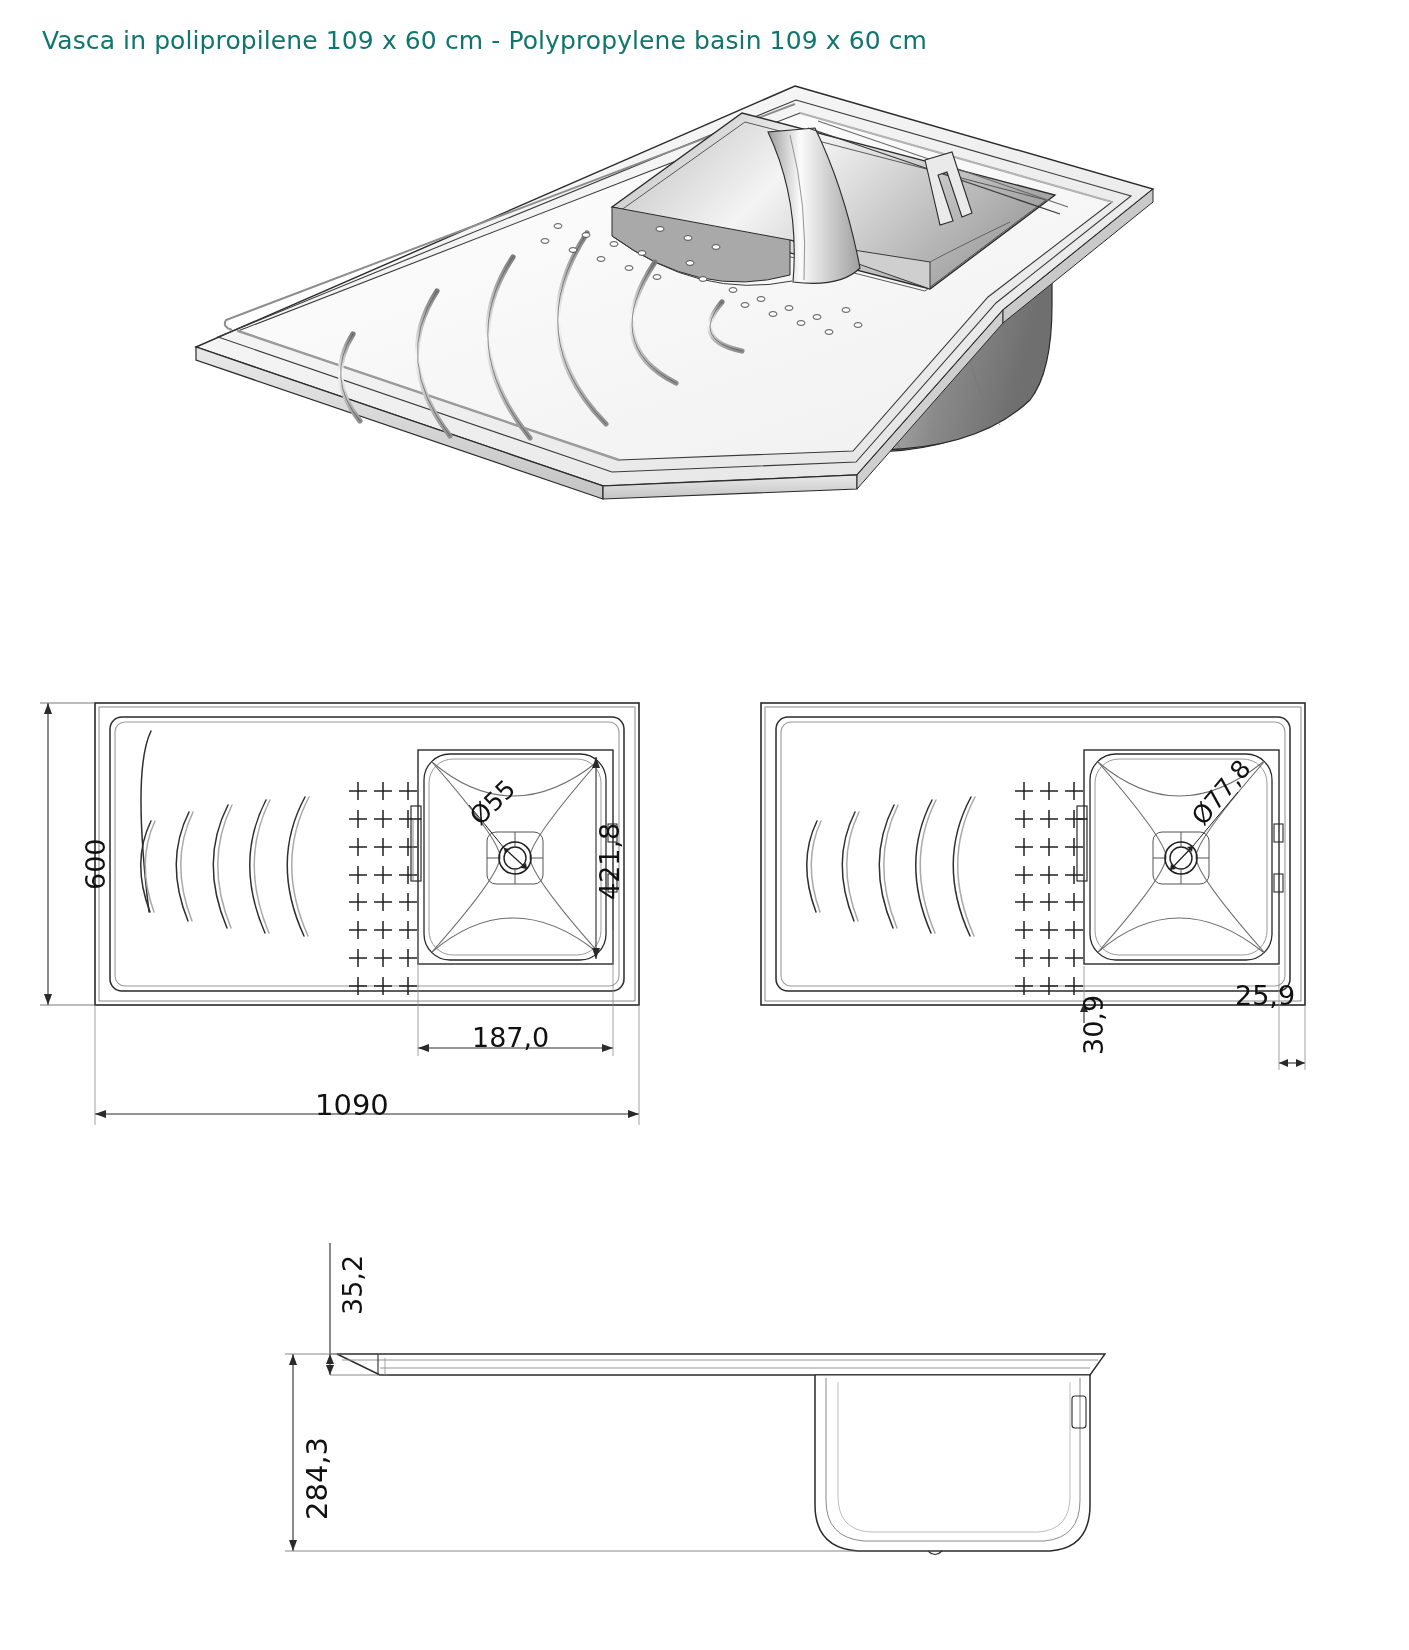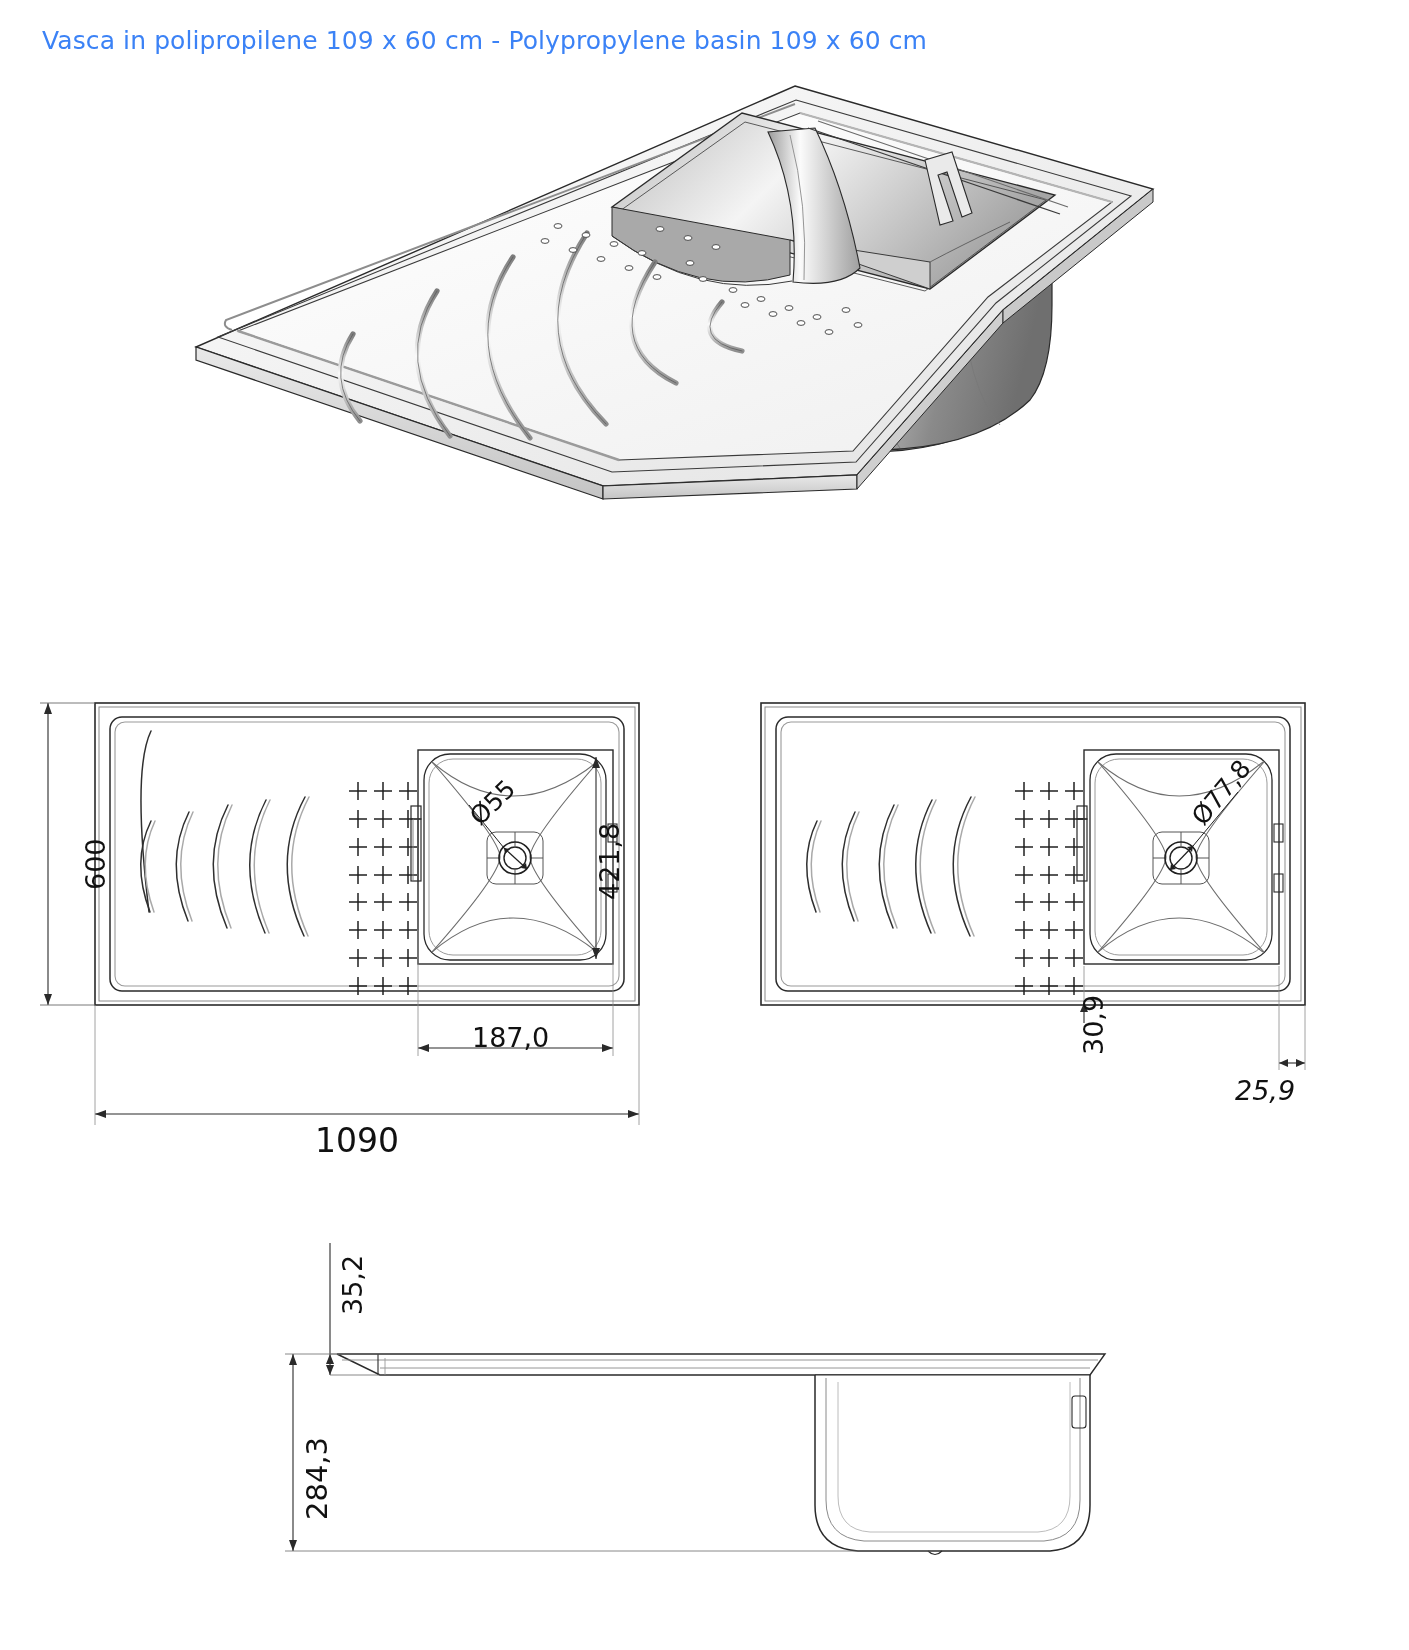--- a/index.html
+++ b/index.html
@@ -3,21 +3,21 @@
 <meta charset="utf-8">
 <style>
   html,body{margin:0;padding:0;background:#ffffff;}
   body{
     width:1409px;height:1650px;position:relative;overflow:hidden;
     font-family:"DejaVu Sans","Liberation Sans",sans-serif;
     color:#1a1a1a;
   }
   .title{
     position:absolute;left:42px;top:26px;
-    font-size:25px;letter-spacing:0.1px;white-space:nowrap;color:#3b82f6;
+    font-size:25px;letter-spacing:0.1px;white-space:nowrap;color:#0f766e;
   }
   .svg-layer{position:absolute;left:0;top:0;width:1409px;height:1650px;}
   .dim-text{
     position:absolute;font-size:27px;color:#111;white-space:nowrap;
     font-family:"DejaVu Sans","Liberation Sans",sans-serif;
   }
   .rot90{transform:rotate(-90deg);transform-origin:left top;}
   .rot-iso{transform:rotate(-44deg);transform-origin:left top;font-size:25px;}
   .rot-iso2{transform:rotate(-50deg);transform-origin:left top;font-size:25px;}
 </style>
@@ -523,25 +523,25 @@
     <line x1="285" y1="1551" x2="940" y2="1551" stroke="#6a6a6a" stroke-width="0.8"></line>
   </g>
 </svg>
 
 <div class="dim-text rot90" style="left:80px;top:890px;">600</div>
 
 <div class="dim-text rot90" style="left:594px;top:900px;">421,8</div>
 
 <div class="dim-text" style="left:472px;top:1022px;">187,0</div>
 
-<div class="dim-text" style="left:315px;top:1088px;font-size:33px;margin-top:33px;">1090</div>
+<div class="dim-text" style="left:315px;top:1088px;font-size:29px;">1090</div>
 
 <div class="dim-text rot-iso" style="left:464px;top:810px;">Ø55</div>
 
 <div class="dim-text rot-iso2" style="left:1186px;top:812px;">Ø77,8</div>
 
 <div class="dim-text rot90" style="left:1078px;top:1055px;">30,9</div>
 
-<div class="dim-text" style="left:1235px;top:1075px;font-style:italic;">25,9</div>
+<div class="dim-text" style="left:1235px;top:980px;">25,9</div>
 
 <div class="dim-text rot90" style="left:337px;top:1315px;">35,2</div>
 
 <div class="dim-text rot90" style="left:300px;top:1520px;font-size:29px;">284,3</div>
 
 </body></html>

